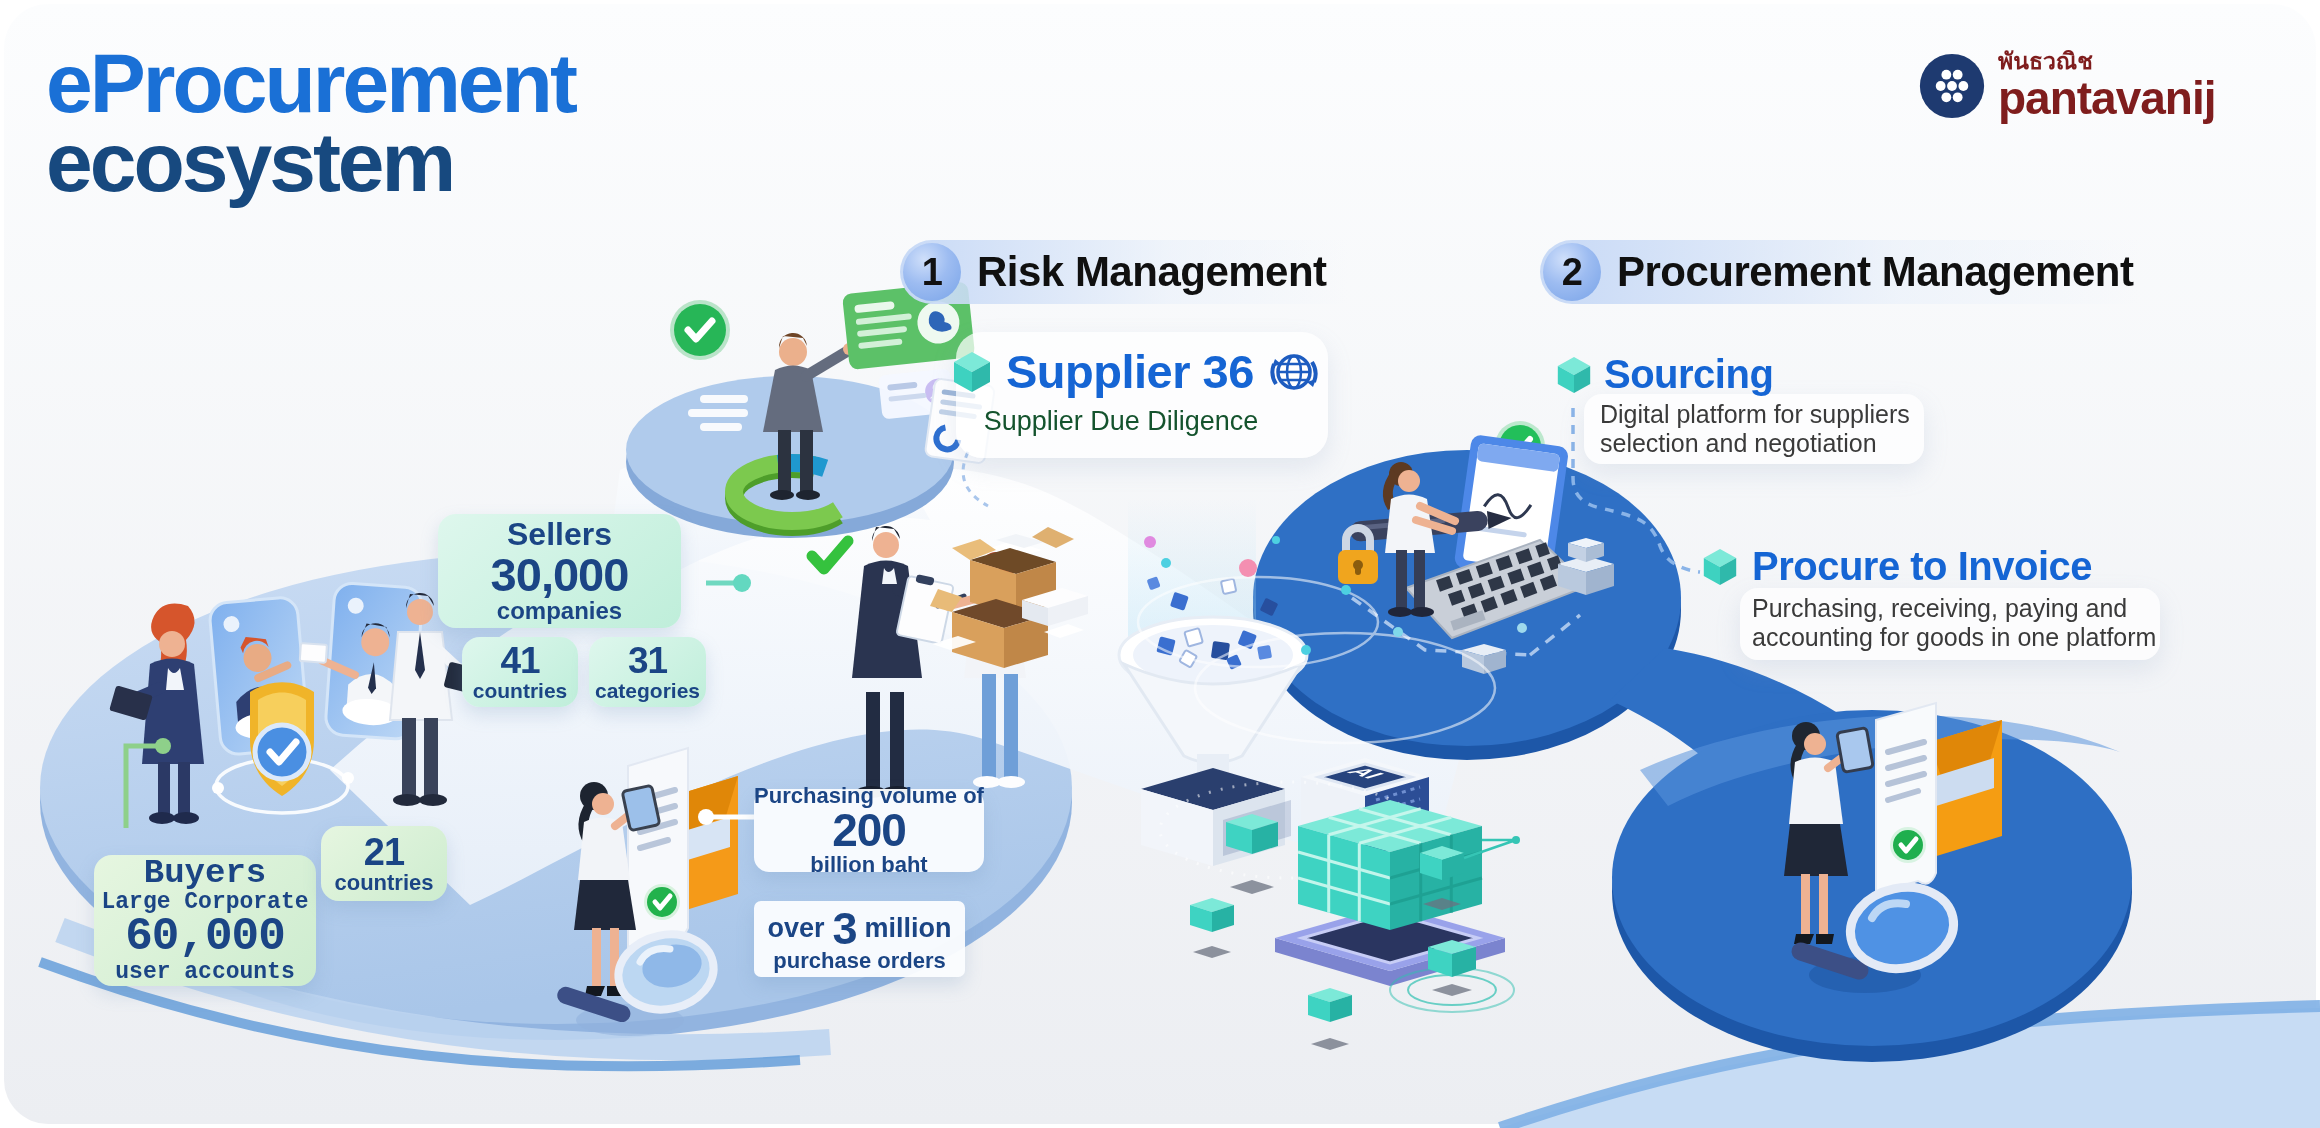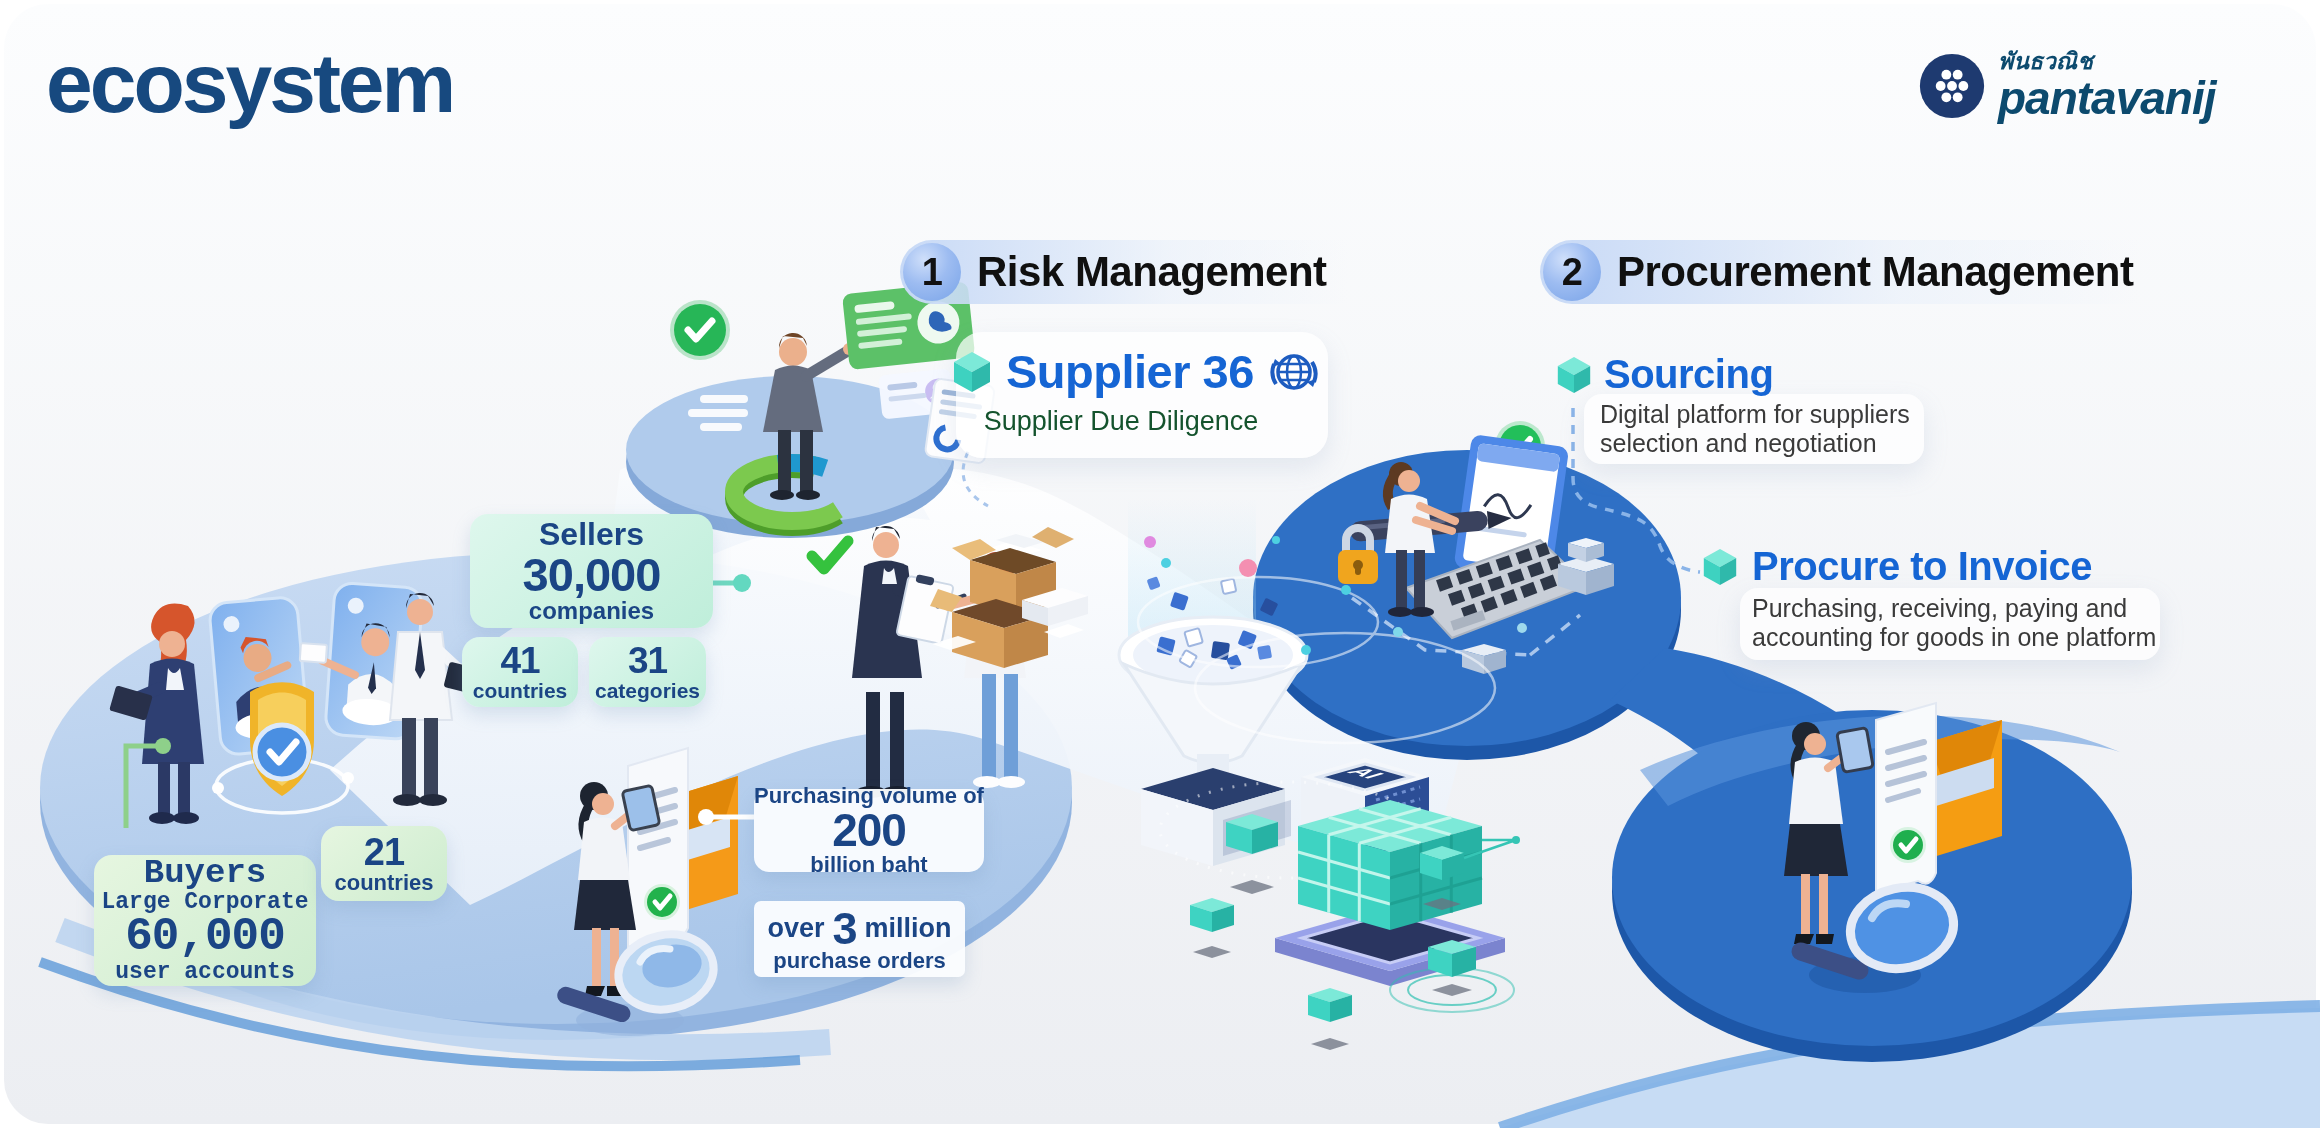--- a/index.html
+++ b/index.html
@@ -7,21 +7,21 @@
   .stage{position:relative;width:2320px;height:1128px;overflow:hidden;background:#fff;}
   .scene{position:absolute;inset:0;}
   .abs{position:absolute;}
 
   
   .title{left:46px;top:44px;line-height:.94;font-weight:800;font-size:84px;letter-spacing:-3px;}
   .title .l1{color:#1a70d6;}
   .title .l2{color:#17497f;}
 
   
-  .logo{left:1918px;top:50px;display:flex;align-items:center;gap:12px;color:#0c4a6e;font-style:italic;}
+  .logo{left:1918px;top:50px;display:flex;align-items:center;gap:12px;color:#7f1d1d;}
   .logo .mark{width:68px;height:68px;}
   .logo .words{display:flex;flex-direction:column;line-height:1;}
   .logo .thai{font-size:23px;font-weight:700;margin-bottom:2px;}
   .logo .name{font-size:46px;font-weight:800;letter-spacing:-1px;}
 
   
   .heading{display:flex;align-items:center;gap:16px;font-size:42px;font-weight:800;color:#101010;
     background:linear-gradient(90deg,#c7d9f6 0%,rgba(231,239,250,0.55) 55%,rgba(244,246,249,0) 92%);
     border-radius:34px 10px 10px 34px;padding:3px 60px 3px 3px;letter-spacing:-0.5px;}
   .badge{width:58px;height:58px;border-radius:50%;flex:0 0 58px;
@@ -53,21 +53,21 @@
   
   .stat{color:#1b4585;text-align:center;border-radius:18px;box-shadow:0 8px 18px rgba(110,145,185,0.22);
     display:flex;flex-direction:column;align-items:center;justify-content:center;line-height:1.02;}
   .mint{background:linear-gradient(140deg,#def7ed 0%,#bfeeda 100%);}
   .green{background:linear-gradient(140deg,#e6f6e0 0%,#cdeccf 100%);}
   .white{background:rgba(250,252,254,0.96);}
   .stat .lbl{font-weight:700;}
   .stat .val{font-weight:800;letter-spacing:-1px;}
   .stat .unit{font-weight:700;}
 
-  .sellers{left:470px;top:514px;width:243px;height:114px;}
+  .sellers{left:438px;top:514px;width:243px;height:114px;}
   .sellers .lbl{font-size:32px;} .sellers .val{font-size:47px;} .sellers .unit{font-size:24px;}
   .c41{left:462px;top:637px;width:116px;height:70px;}
   .c31{left:589px;top:637px;width:117px;height:70px;}
   .c41 .val,.c31 .val{font-size:37px;} .c41 .unit,.c31 .unit{font-size:21px;}
   .buyers{left:94px;top:855px;width:222px;height:131px;font-family:Liberation Mono, monospace;}
   .buyers .lbl{font-size:34px;} .buyers .sub{font-size:23px;font-weight:700;}
   .buyers .val{font-size:46px;} .buyers .unit{font-size:23px;}
   .c21{left:321px;top:826px;width:126px;height:75px;}
   .c21 .val{font-size:38px;} .c21 .unit{font-size:22px;}
   .pvol{left:754px;top:789px;width:230px;height:83px;border-radius:15px;}
@@ -549,20 +549,21 @@
     <path d="M 706,583 L 736,583" stroke="#6fd8c0" stroke-width="5"></path>
     <circle cx="742" cy="583" r="9" fill="#63d8c0"></circle>
     <path d="M 712,817 L 754,817" stroke="#ffffff" stroke-width="5"></path>
     <circle cx="706" cy="817" r="8" fill="#ffffff"></circle>
     <path d="M 1573,408 V 478 Q 1573,502 1600,508 C 1640,517 1652,522 1660,546 Q 1668,568 1700,572" stroke="#8ab4e8" stroke-width="3.5" stroke-dasharray="9 8" fill="none"></path>
     <path d="M 968,452 Q 952,486 988,506" stroke="#a9c6ec" stroke-width="3" stroke-dasharray="6 6" fill="none"></path>
   </g>
 </svg>
 
 <div class="abs title">
+  <div class="l1">eProcurement</div>
   <div class="l2">ecosystem</div>
 </div>
 
 <div class="abs logo">
   <svg class="mark" viewBox="-36 -36 72 72">
     <circle r="34" fill="#1e3a70"></circle>
     <g fill="#ffffff">
       <circle cx="-6" cy="-12" r="5.2"></circle>
           <circle cx="6" cy="-12" r="5.2"></circle>
       <circle cx="-12" cy="0" r="5.2"></circle>

